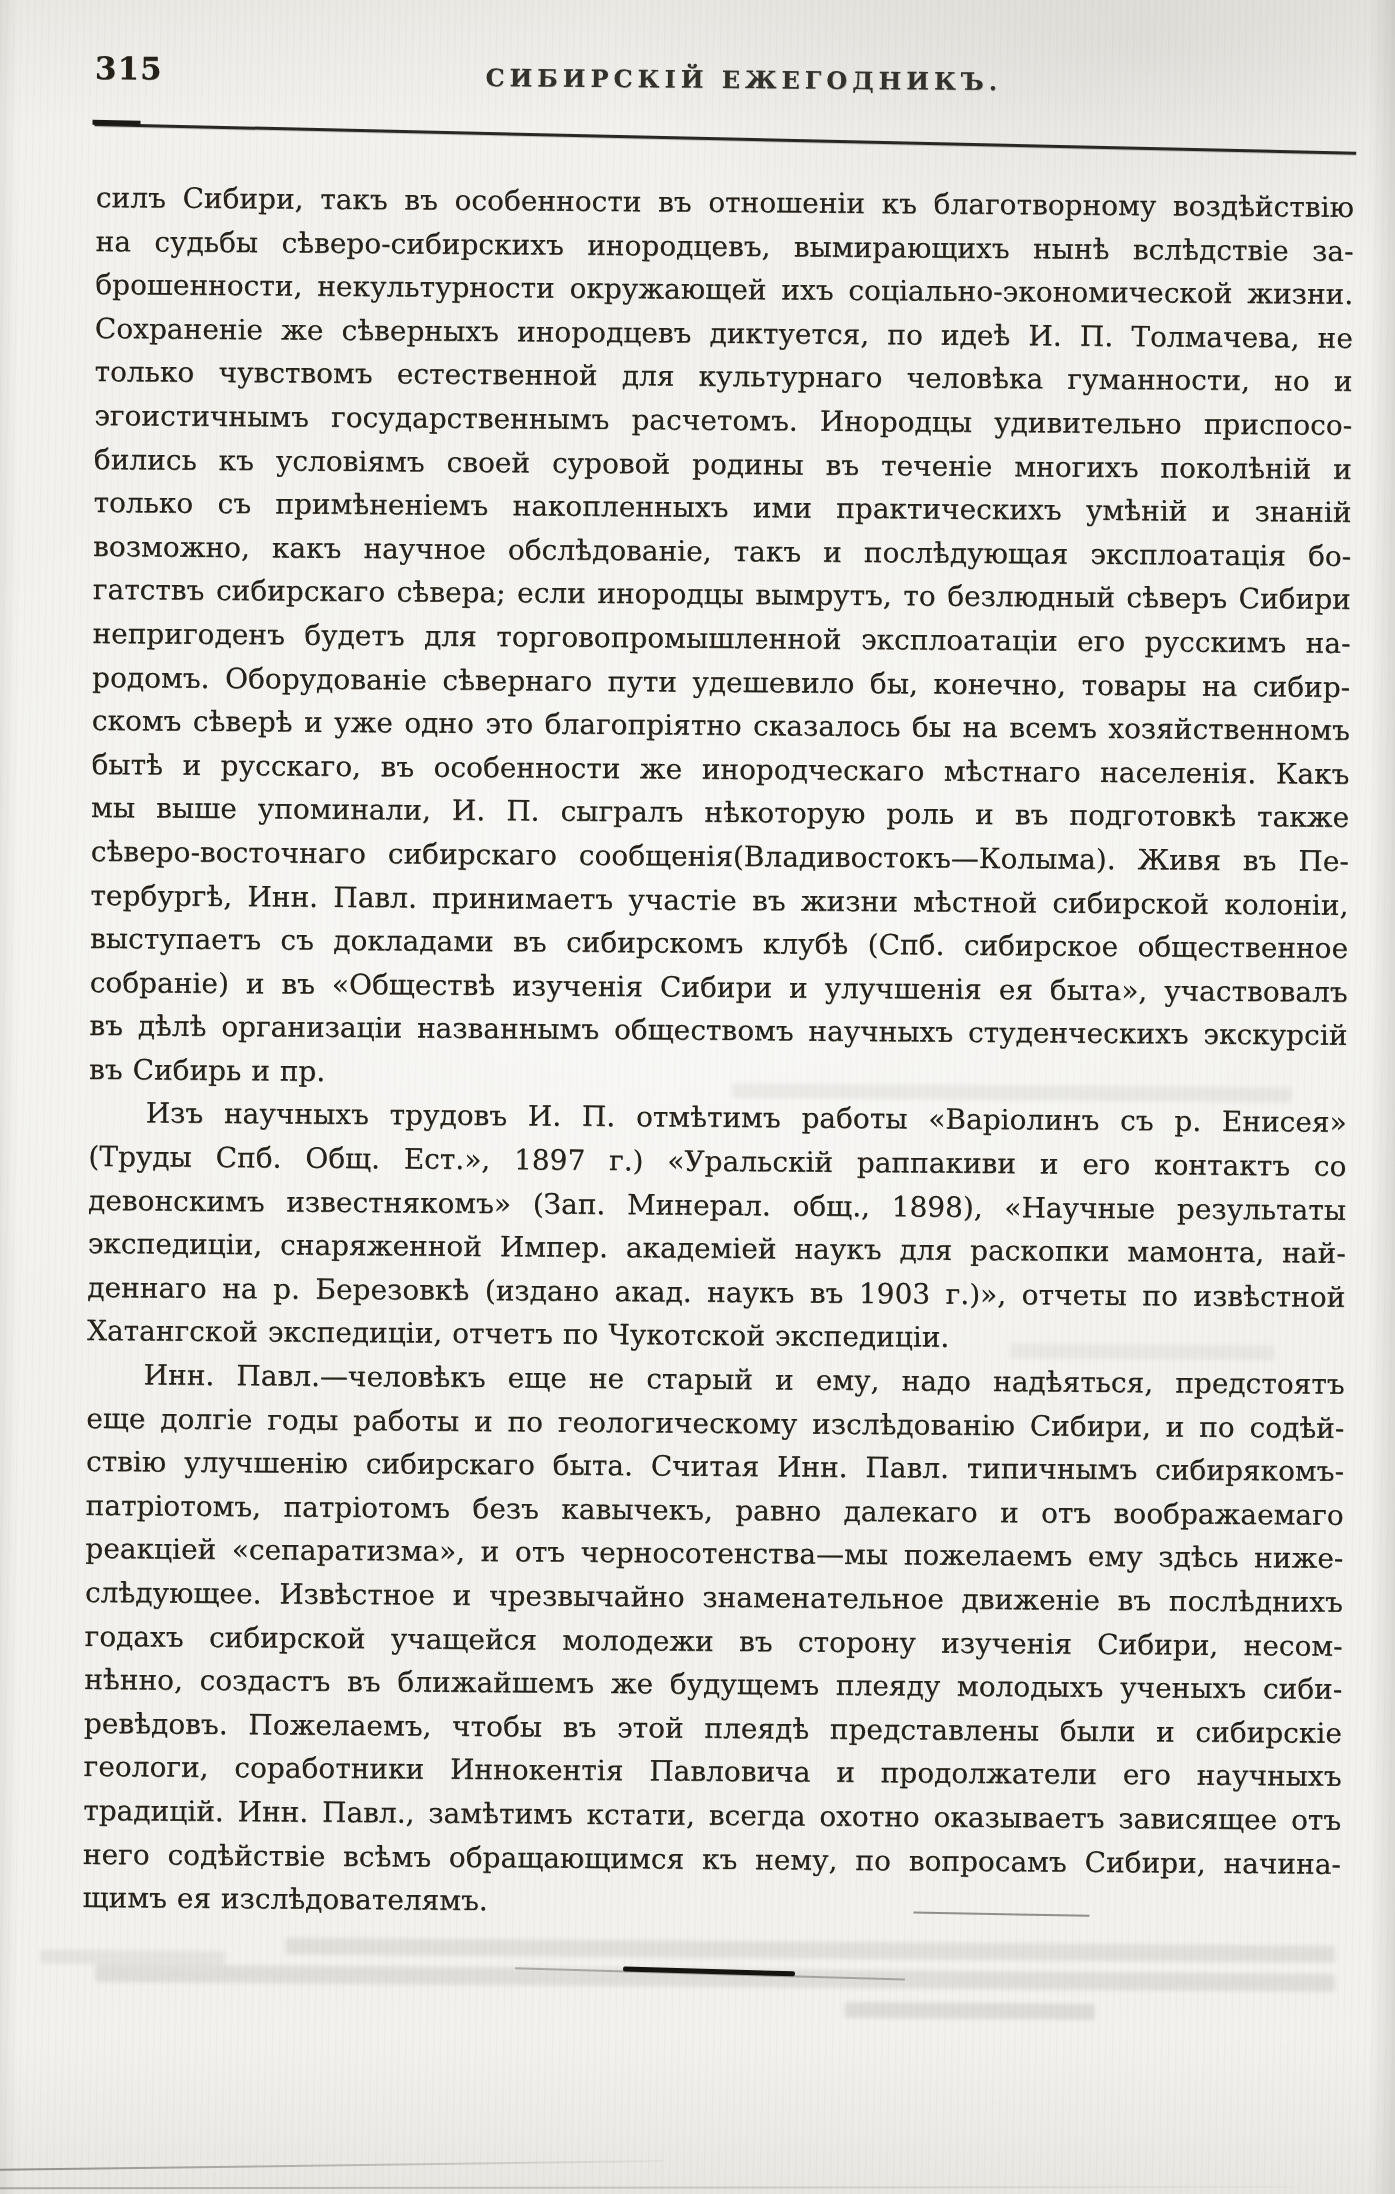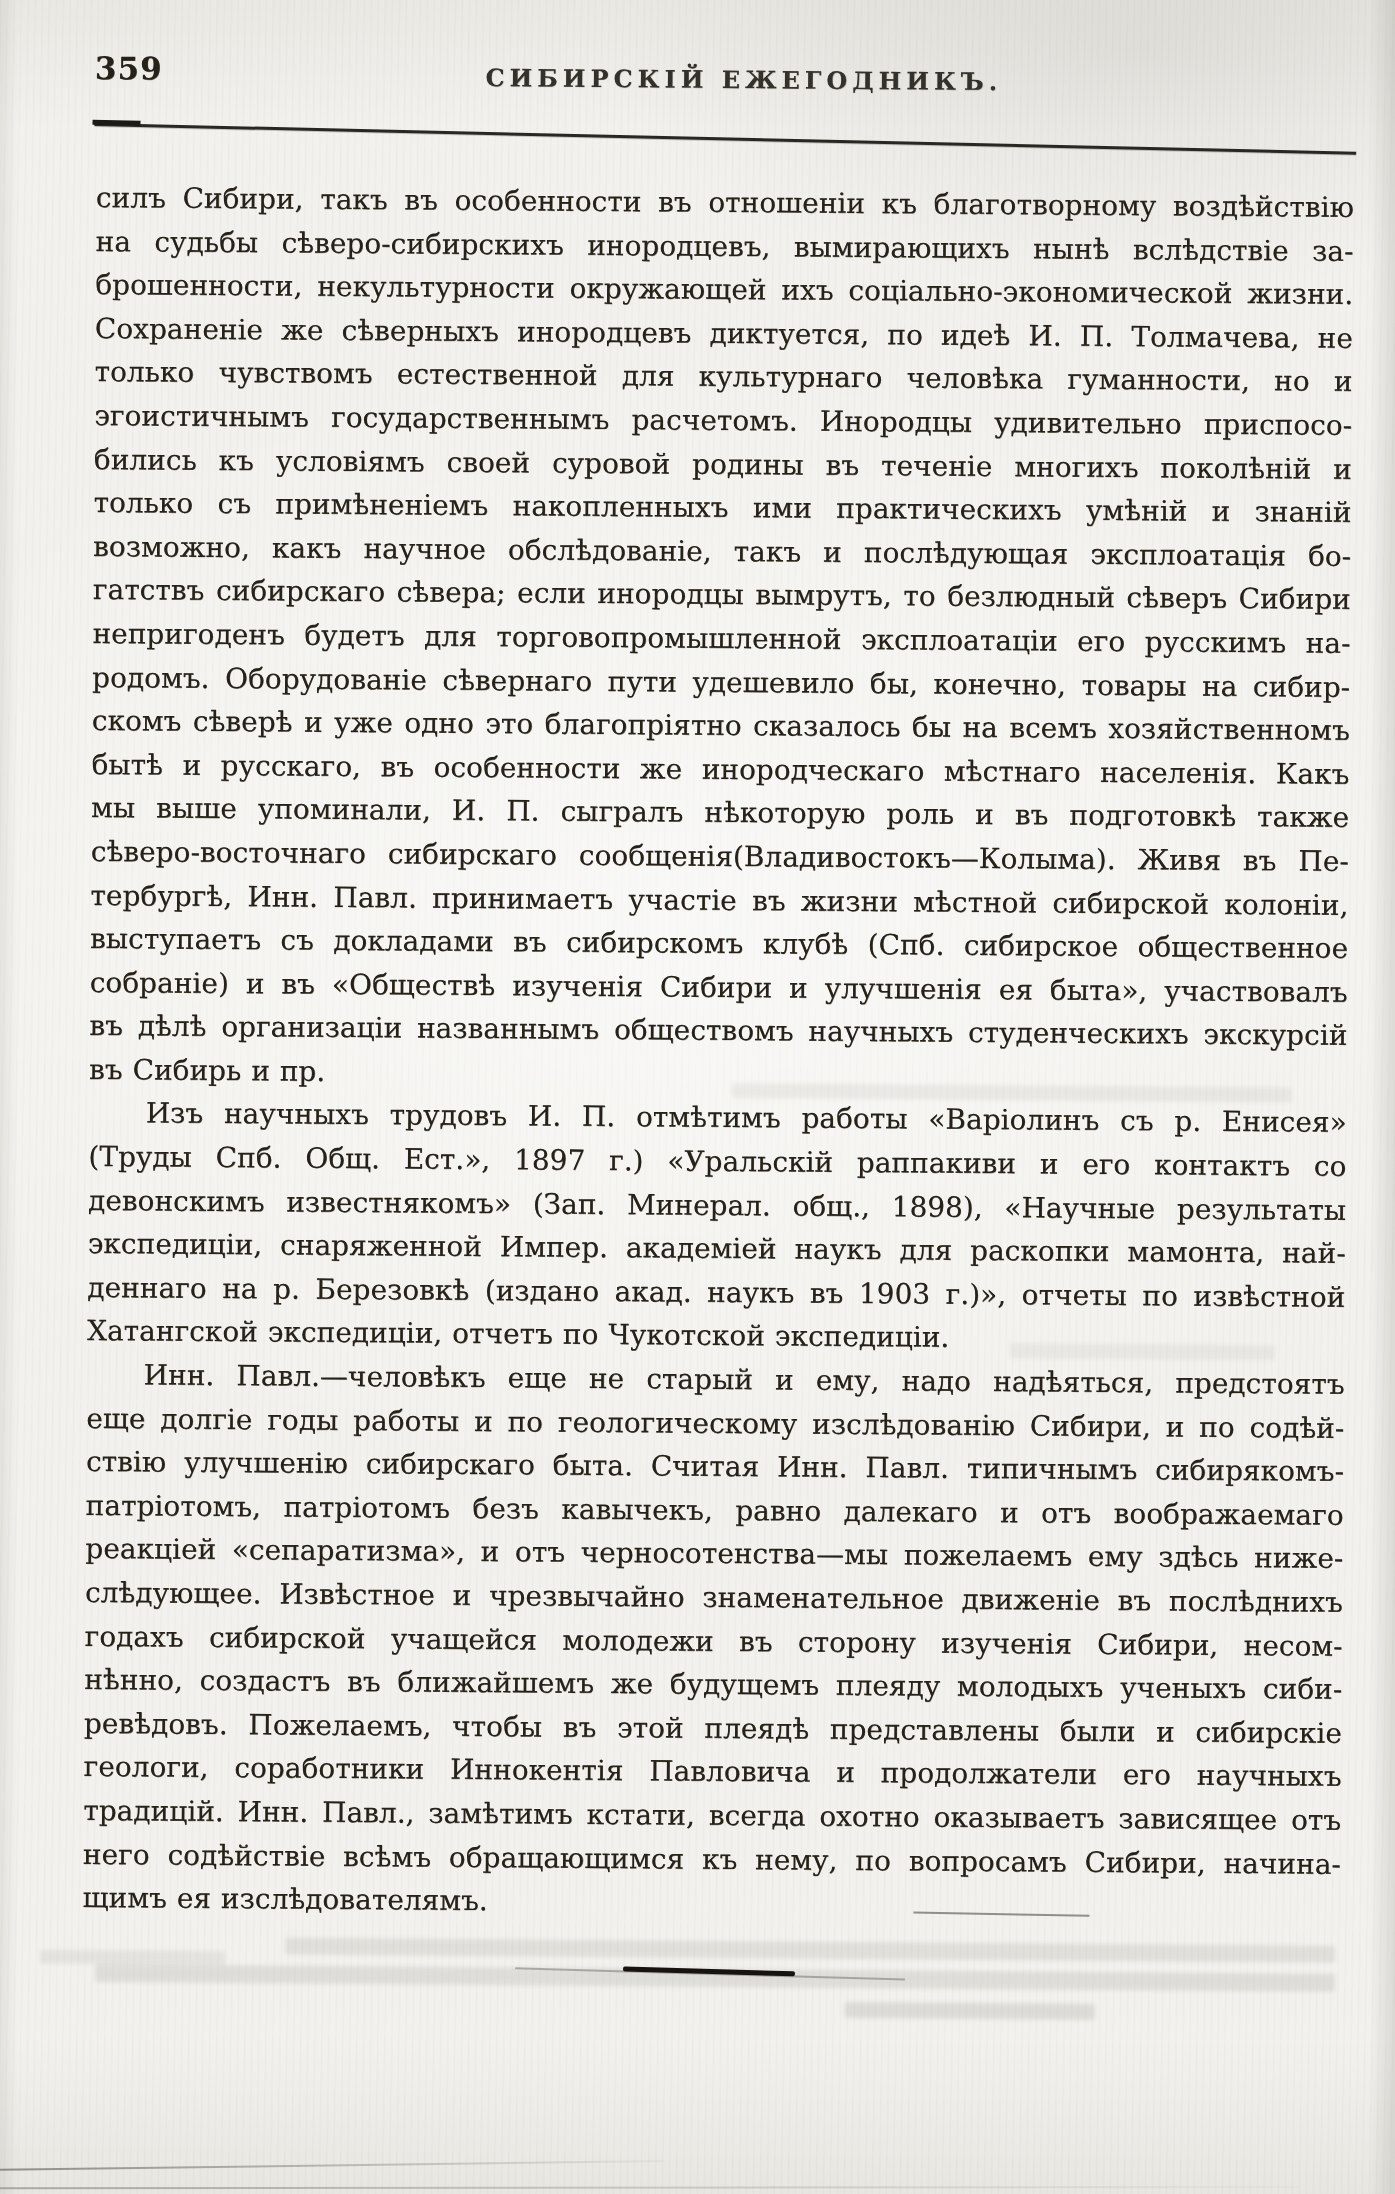--- a/index.html
+++ b/index.html
@@ -61,21 +61,21 @@
     background:linear-gradient(90deg, rgba(90,88,82,0.65), rgba(90,88,82,0.05));
     transform:rotate(-1.2deg); transform-origin:left center; }
   .edge-line-2 { position:absolute; left:-5px; top:2188px; width:1320px; height:2px;
     background:linear-gradient(90deg, rgba(118,116,108,0.55), rgba(118,116,108,0.03));
     transform:rotate(-0.5deg); transform-origin:left center; }
 </style>
 </head>
 <body>
 
 <div class="content">
-  <span class="page-number">359</span>
+  <span class="page-number">315</span>
   <span class="running-title">СИБИРСКІЙ ЕЖЕГОДНИКЪ.</span>
   <div class="header-rule"></div>
   <div class="header-rule-dash"></div>
 
   <main class="text-block">
       <div class="line">силъ Сибири, такъ въ особенности въ отношеніи къ благотворному воздѣйствію</div>
       <div class="line">на судьбы сѣверо-сибирскихъ инородцевъ, вымирающихъ нынѣ вслѣдствіе за-</div>
       <div class="line">брошенности, некультурности окружающей ихъ соціально-экономической жизни.</div>
       <div class="line">Сохраненіе же сѣверныхъ инородцевъ диктуется, по идеѣ И. П. Толмачева, не</div>
       <div class="line">только чувствомъ естественной для культурнаго человѣка гуманности, но и</div>

